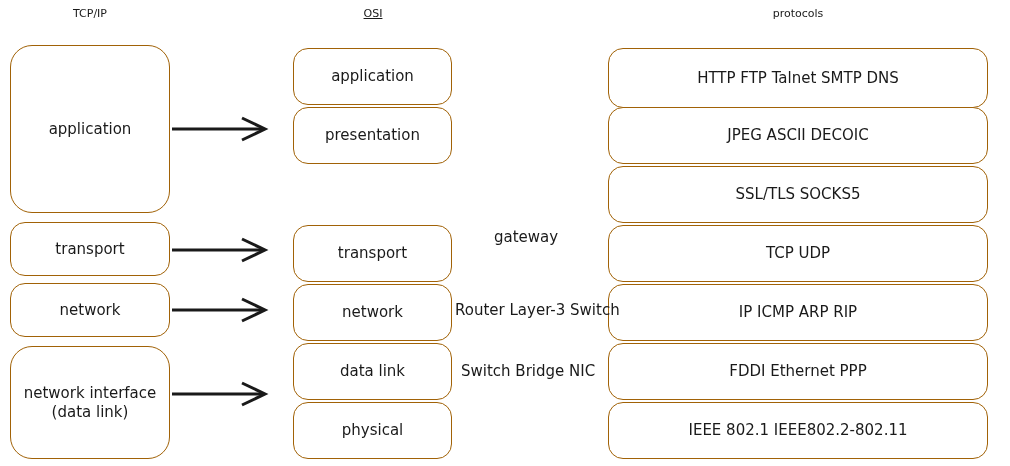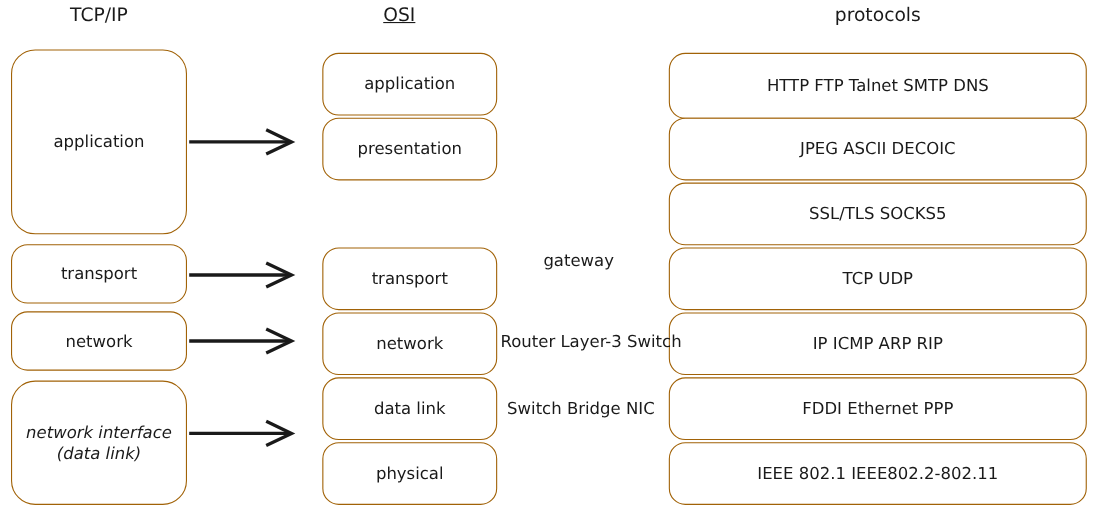--- a/index.html
+++ b/index.html
@@ -16,21 +16,21 @@
     position: relative;
     width: 1010px;
     height: 466px;
     background: #ffffff;
     overflow: hidden;
   }
 
   
   .col-header {
     position: absolute;
-    font-size: 17px;
+    font-size: 11px;
     line-height: 18px;
     color: #1a1a1a;
     text-align: center;
     white-space: nowrap;
   }
 
   
   .box {
     position: absolute;
     box-sizing: border-box;
@@ -84,36 +84,36 @@
     stroke: #1a1a1a;
     fill: none;
   }
 </style>
 </head>
 <body>
 
 <div id="canvas">
 
   <div class="col-header" style="left:10px; top:5px; width:160px;">TCP/IP</div>
-  <div class="col-header" style="left:283px; top:5px; width:160px;text-decoration:underline;">OSI</div>
+  <div class="col-header" style="left:293px; top:5px; width:160px;text-decoration:underline;">OSI</div>
   <div class="col-header" style="left:608px; top:5px; width:380px;">protocols</div>
 
   <div class="box tall tcpip-box" style="left:10px; top:45px; width:160px; height:168px;">
     <span class="box-text">application</span>
   </div>
 
   <div class="box tcpip-box" style="left:10px; top:222px; width:160px; height:54px;">
     <span class="box-text">transport</span>
   </div>
 
   <div class="box tcpip-box" style="left:10px; top:283px; width:160px; height:54px;">
     <span class="box-text">network</span>
   </div>
 
-  <div class="box tall tcpip-box" style="left:10px; top:346px; width:160px; height:113px;font-style:italic;">
+  <div class="box tall tcpip-box" style="left:10px; top:346px; width:160px; height:113px;">
     <span class="box-text">network interface
 (data link)</span>
   </div>
 
   <svg class="arrow-svg" style="left:170px; top:112px; width:125px; height:34px;" viewBox="0 0 125 34">
     <line x1="2" y1="17" x2="92" y2="17" stroke-width="3"></line>
     <polyline points="72,6 95,17 72,28" stroke-width="3" stroke-linejoin="miter" stroke-linecap="butt"></polyline>
   </svg>
 
   <svg class="arrow-svg" style="left:170px; top:233px; width:125px; height:34px;" viewBox="0 0 125 34">

